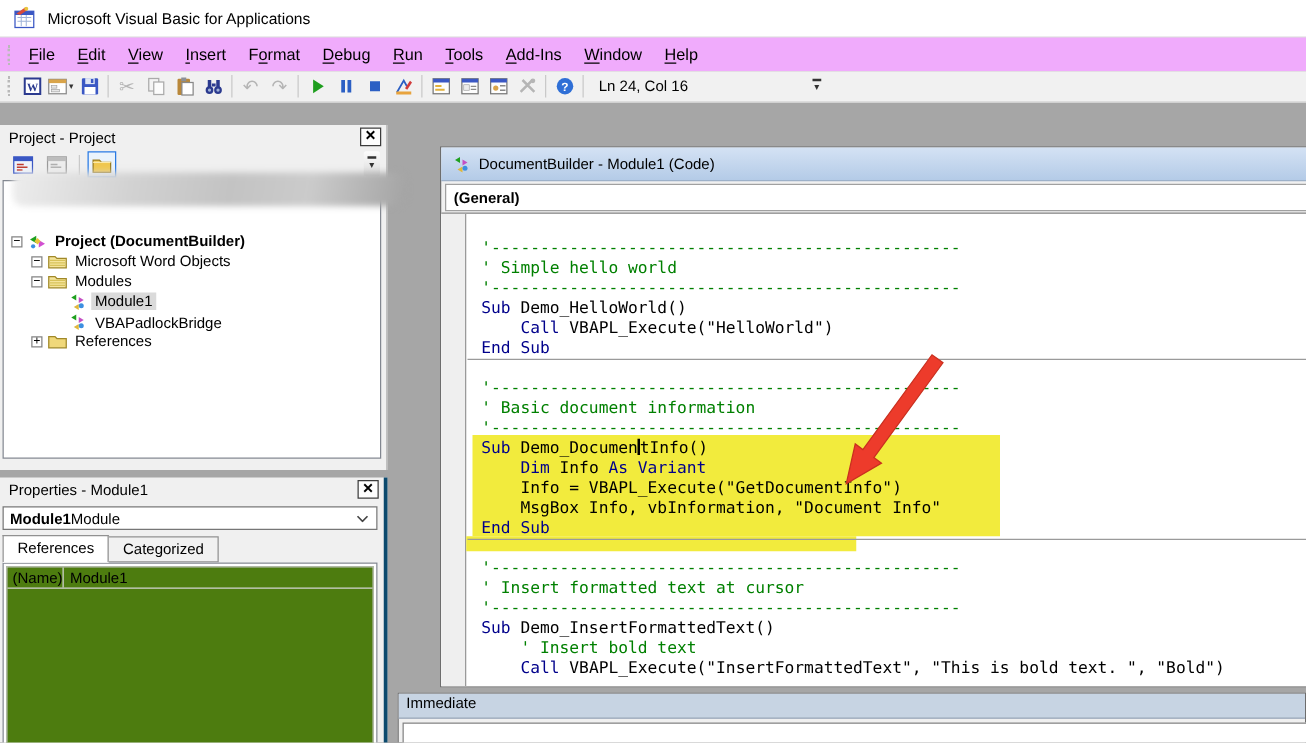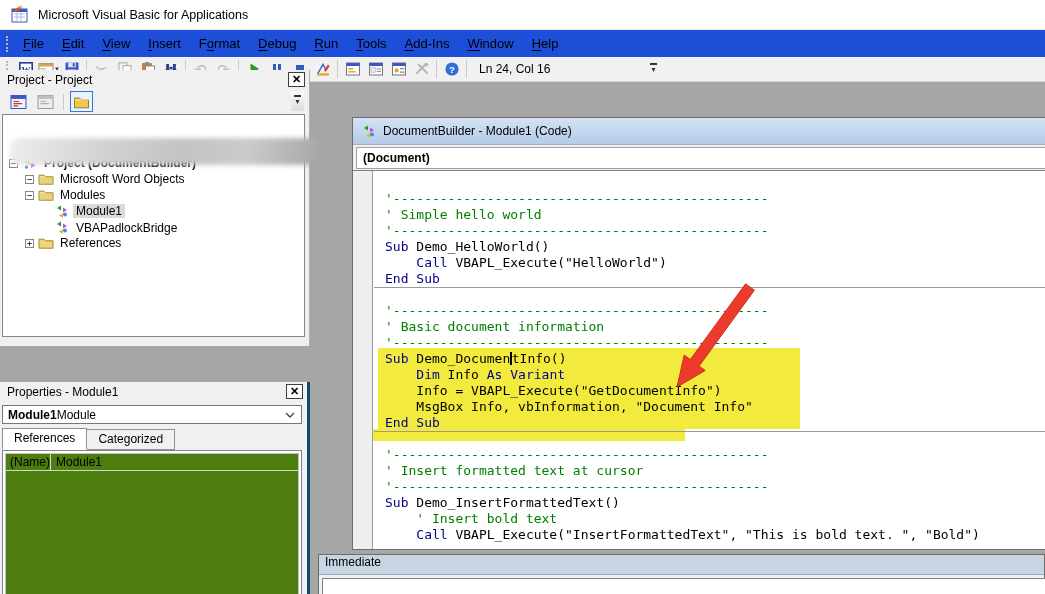--- a/index.html
+++ b/index.html
@@ -11,40 +11,40 @@
     color:#000;
   }
   u { text-underline-offset:2px; }
 
   
   .titlebar { position:absolute; left:0; top:0; width:100%; height:30px; background:#ffffff;
     border-bottom:1px solid #e6e6e6; display:flex; align-items:center; }
   .app-icon { width:19px; height:19px; margin:0 9px 0 10px; flex:none; }
   .title-text { font-size:12.5px; }
 
-  .menubar { position:absolute; left:0; top:30px; width:100%; height:27px; background:#1d4ed8;
+  .menubar { position:absolute; left:0; top:30px; width:100%; height:27px; background:#f0abfc;
     display:flex; align-items:center; padding-left:6px; }
   .grip { width:3px; height:16px; border-left:2px dotted #b9b9b9; margin-right:5px; flex:none; }
   .menu-item { padding:5px 9px; font-size:13px; cursor:default; }
 
   .toolbar { position:absolute; left:0; top:57px; width:100%; height:25px; background:#f1f1f1;
     border-bottom:1px solid #d5d5d5; display:flex; align-items:center; padding-left:6px; }
   .tb-btn { width:23px; height:20px; display:flex; align-items:center; justify-content:center; flex:none; }
   .tb-btn svg { width:16px; height:16px; }
   .tb-btn .glyph { font-size:15px; line-height:15px; }
   .tb-btn .gray { color:#b5b5b5; }
   .tb-btn .dd { font-size:7px; color:#333; margin-left:1px; }
   .tb-sep { width:1px; height:18px; background:#c9c9c9; margin:0 3px; flex:none; }
   .tb-status { font-size:12px; margin-left:9px; white-space:nowrap; }
   .tb-overflow { position:absolute; left:647px; top:3px; width:13px; height:19px; text-align:center;
     color:#333; font-size:8px; line-height:8px; }
   .tb-overflow .bar { display:block; width:7px; height:1.5px; background:#333; margin:3px auto 1px; }
 
   
-  .project-panel { position:absolute; left:0; top:70px; width:310px; height:276px; background:#f0f0f0;
+  .project-panel { position:absolute; left:0; top:100px; width:310px; height:276px; background:#f0f0f0;
     border-right:1px solid #b0b0b0; z-index:5; }
   .panel-title { height:19px; display:flex; align-items:center; justify-content:space-between;
     padding:0 4px 0 7px; font-size:12px; }
   .close-btn { width:17px; height:15px; border:1px solid #3c3c3c; background:#fdfdfd;
     font-size:11px; line-height:12px; text-align:center; font-weight:bold; cursor:default; }
   .proj-toolbar { height:25px; display:flex; align-items:center; padding-left:7px; gap:4px; position:relative; }
   .pt-btn { width:23px; height:21px; display:flex; align-items:center; justify-content:center; }
   .pt-btn svg { width:17px; height:16px; }
   .pt-btn.sel { border:1px solid #2a7ae2; background:#eaf3fc; }
   .pt-sep { width:1px; height:16px; background:#c9c9c9; margin:0 2px; }
@@ -395,21 +395,21 @@
   <div class="code-titlebar">
     <svg viewBox="0 0 16 16">
       <path d="M3 5 l4 -2.4 v4.8 z" fill="#1fa01f"></path>
       <path d="M13 7 l-4 -2.4 v4.8 z" fill="#c44fc4"></path>
       <path d="M5 12.5 l4 -2.4 v4.8 z" fill="#e0b83c"></path>
       <circle cx="11" cy="11.5" r="2" fill="#3c8fe0"></circle>
     </svg>
     <span>DocumentBuilder - Module1 (Code)</span>
   </div>
   <div class="code-combo-row">
-    <span>(Document)</span>
+    <span>(General)</span>
   </div>
   <div class="code-area">
     <div class="margin-bar"></div>
     <div class="hl hl-1"></div>
     <div class="hl hl-2"></div>
     <div class="code-lines">
         <div class="code-line"><span class="cm">'------------------------------------------------</span></div>
         <div class="code-line"><span class="cm">' Simple hello world</span></div>
         <div class="code-line"><span class="cm">'------------------------------------------------</span></div>
         <div class="code-line"><span class="kw">Sub</span><span class="id"> Demo_HelloWorld()</span></div>

